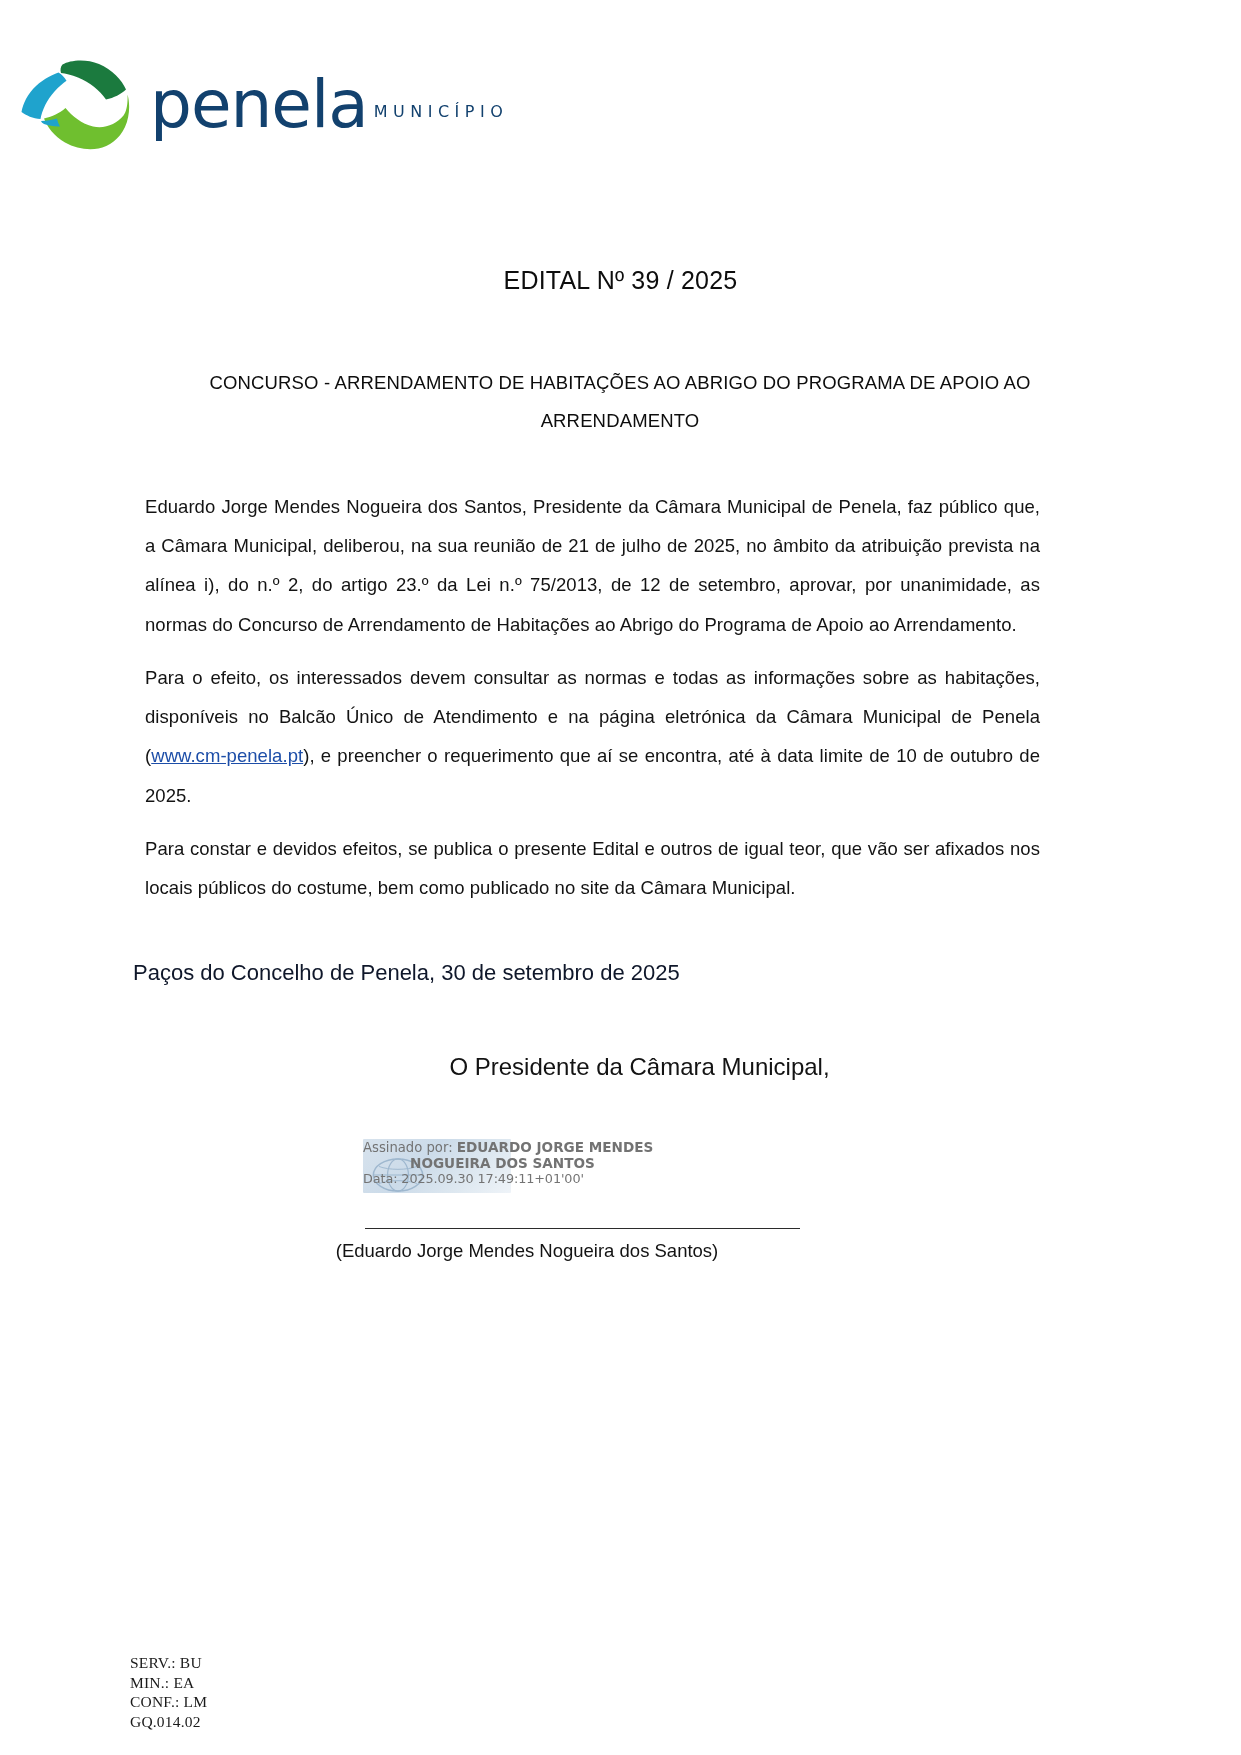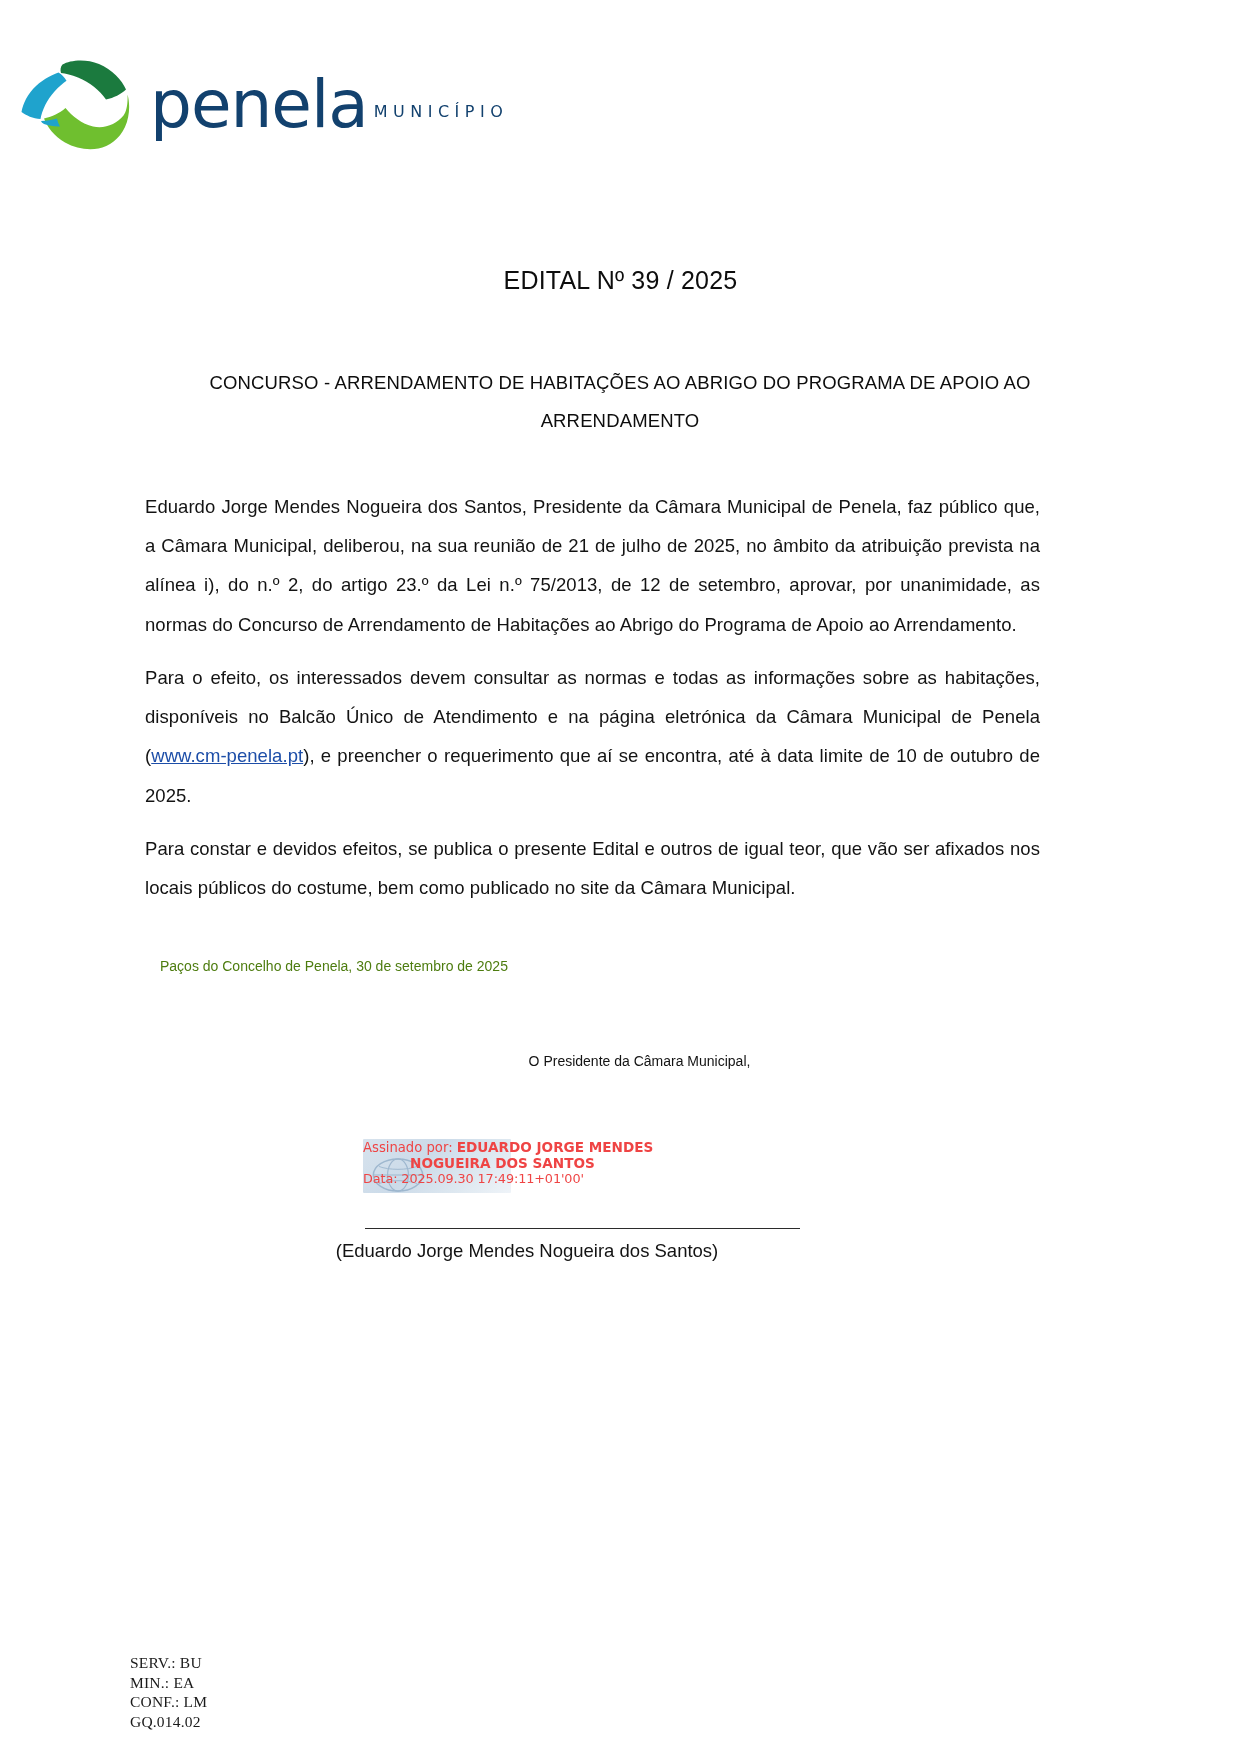--- a/index.html
+++ b/index.html
@@ -101,47 +101,46 @@
   a.link {
     color: #1d4ea8;
     text-decoration: underline;
   }
 
   .place-date {
     position: absolute;
     top: 955px;
     left: 133px;
     width: 907px;
-    font-size: 14px;
+    font-size: 22px;
     line-height: 1.6;
-    color: #4d7c0f;
-    margin-left: 27px;
+    color: #0f172a;
   }
 
   .signoff {
     position: absolute;
     top: 1053px;
     left: 0;
     width: 1241px;
     text-align: center;
-    font-size: 14px;
+    font-size: 24px;
     color: #131313;
     padding-left: 38px;
     box-sizing: border-box;
   }
 
   
   .sig-stamp {
     position: absolute;
     top: 1139px;
     left: 363px;
     width: 300px;
     height: 58px;
     font-family: "DejaVu Sans", sans-serif;
-    color: #ef4444;
+    color: #737373;
     line-height: 1.17;
   }
   .sig-stamp .sig-bg {
     position: absolute;
     left: 0;
     top: 0;
     width: 148px;
     height: 54px;
     background: linear-gradient(135deg, #d5e1ec 0%, #c9d9e8 40%, #dbe6ef 70%, #eef3f8 100%);
     opacity: 0.95;

